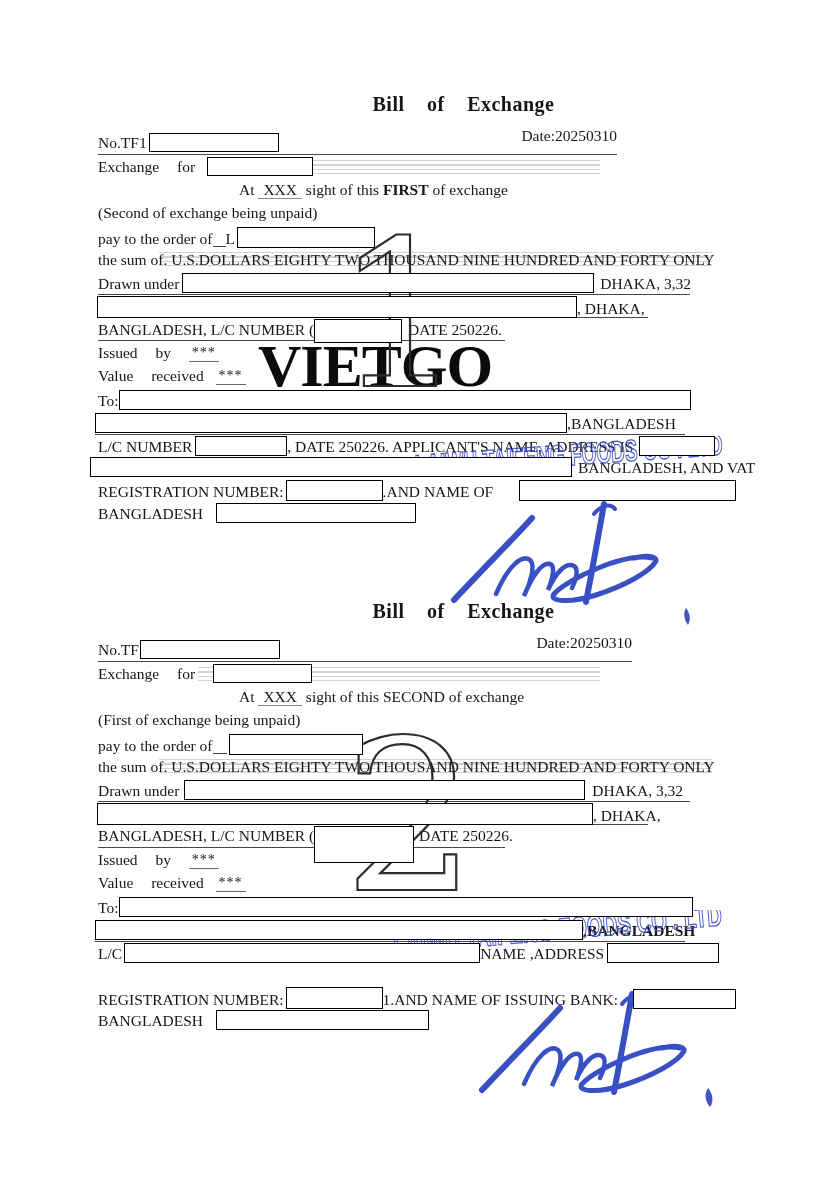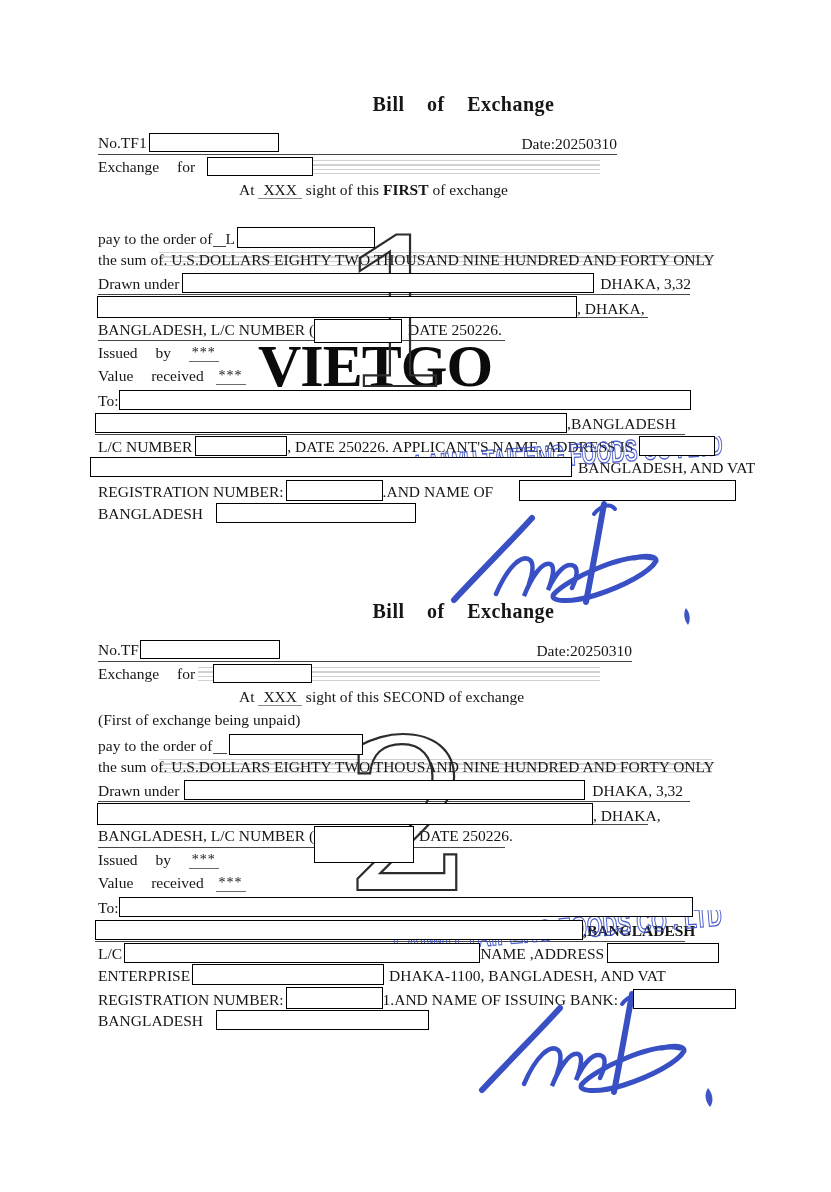--- a/index.html
+++ b/index.html
@@ -6,21 +6,21 @@
   .page{position:relative;width:831px;height:1192px;background:#ffffff;overflow:hidden;
         font-family:"Liberation Serif",serif;font-size:15.5px;color:#161616;}
   .row{position:absolute;white-space:nowrap;line-height:20px;height:21px;}
   .lined{border-bottom:1.4px solid #454545;}
   .title{position:absolute;left:0;width:100%;text-align:center;font-size:20px;font-weight:bold;
          word-spacing:17px;letter-spacing:.5px;margin-left:48px;}
   .box{display:inline-block;position:relative;z-index:6;background:#ffffff;
        border:1.6px solid #000;height:15px;vertical-align:-4px;}
   .stripes{position:absolute;z-index:0;
        background:repeating-linear-gradient(to bottom,#d2d2d2 0 1.4px,rgba(255,255,255,0) 1.4px 4.3px);}
-  .date{position:absolute;right:0;bottom:0;margin-top:42px;}
+  .date{position:absolute;right:0;bottom:8px;margin-top:42px;}
   .xxx{border-bottom:1.6px solid #8a8a8a;padding:0 5px;}
   .b{font-weight:bold;}
   .us{display:inline-block;width:13px;border-bottom:1.4px solid #454545;height:15px;vertical-align:-3px;}
   .stars{display:inline-block;width:30px;text-align:center;border-bottom:1.6px solid #6a6a6a;height:16px;vertical-align:-2px;}
   .stars i{font-style:normal;position:relative;top:-3px;letter-spacing:1px;font-size:14px;}
   .gap14{margin-right:14px;} .gap10{margin-right:14px;} .gap8{margin-right:8px;}
   .wm{position:absolute;z-index:2;font-weight:bold;font-size:60px;letter-spacing:-1px;color:#0b0b0b;
       font-family:"Liberation Serif",serif;}
   .lay{position:absolute;}
   .z2{z-index:2;} .z3{z-index:3;}
@@ -47,20 +47,21 @@
   </div>
 
   <div class="row" style="left:239px;top:180px;">
     <span>At</span>
     <span class="xxx">XXX</span>
     <span>sight of this</span>
     <span class="b">FIRST</span>
     <span>of exchange</span>
   </div>
 
+  <div class="row" style="left:98px;top:203px;">(Second of exchange being unpaid)</div>
 
   <div class="row" style="left:98px;top:227px;">
     <span>pay to the order of</span><span class="us"></span><span>L</span><span class="box" style="width:136px;height:19px;margin-left:2px;"></span>
   </div>
 
   <div class="row" style="left:98px;top:250px;">the sum of. U.S.DOLLARS EIGHTY TWO THOUSAND NINE HUNDRED AND FORTY ONLY</div>
 
   <div class="row lined" style="left:98px;top:273px;width:592px;">
     <span>Drawn under</span><span class="box" style="width:410px;height:18px;margin-left:3px;"></span>
     <span style="margin-left:2px;">DHAKA, 3,32</span>
@@ -199,24 +200,20 @@
   </div>
 
   <div class="row lined" style="left:95px;top:920px;width:590px;">
     <span class="box" style="width:486px;height:18px;"></span><span class="b">,BANGLADESH</span>
   </div>
 
   <div class="row" style="left:98px;top:943px;">
     <span>L/C</span><span class="box" style="width:354px;height:18px;margin-left:2px;"></span><span>NAME ,ADDRESS</span><span class="box" style="width:110px;height:18px;margin-left:3px;"></span>
   </div>
 
-  <div class="row" style="left:98px;top:964px;">
-    <span>ENTERPRISE</span><span class="box" style="width:190px;height:19px;margin-left:2px;"></span>
-    <span style="margin-left:1px;">DHAKA-1100, BANGLADESH, AND VAT</span>
-  </div>
 
   <div class="row" style="left:98px;top:987px;">
     <span>REGISTRATION NUMBER:</span><span class="box" style="width:95px;height:20px;margin-left:2px;"></span><span>1.AND NAME OF ISSUING BANK:</span><span class="box" style="width:101px;height:18px;margin-left:15px;"></span>
   </div>
 
   <div class="row" style="left:98px;top:1010px;">
     <span>BANGLADESH</span><span class="box" style="width:211px;height:18px;margin-left:13px;"></span>
   </div>
 
   <svg class="lay z2" style="left:335px;top:718px;" width="150" height="185">

